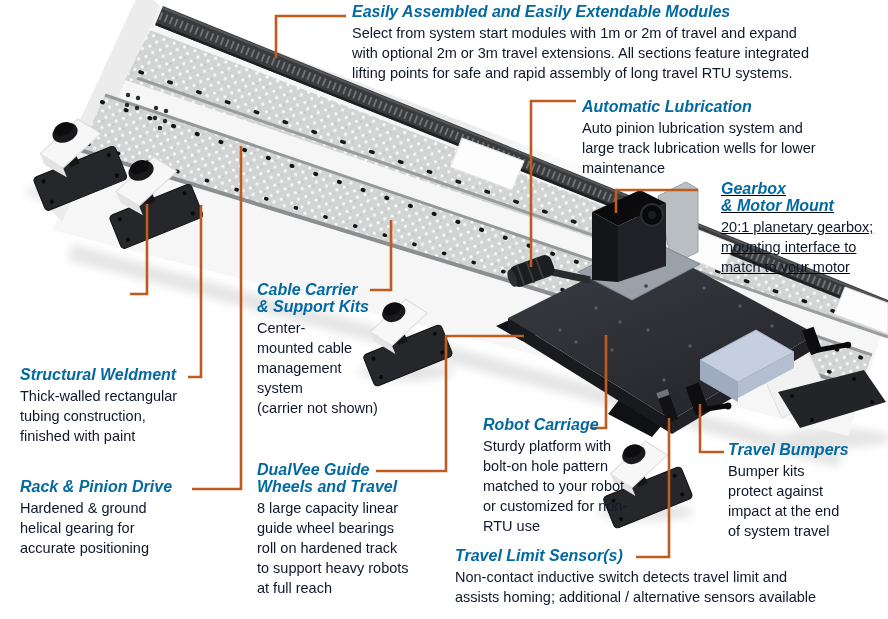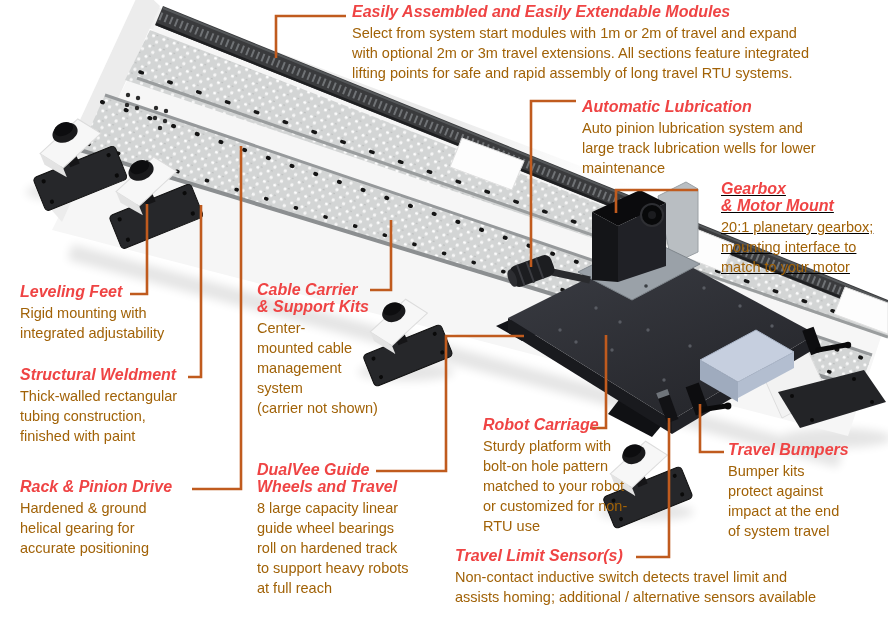--- a/index.html
+++ b/index.html
@@ -4,24 +4,24 @@
 <style>
   html,body{margin:0;padding:0;background:#ffffff;}
   #scene{
     position:relative;width:888px;height:619px;background:#ffffff;overflow:hidden;
     font-family:"Liberation Sans","DejaVu Sans",sans-serif;
   }
   #illustration{position:absolute;left:0;top:0;}
   .ann{position:absolute;}
   .ann h3{
     margin:0 0 3px 0;font-size:16px;line-height:17px;font-weight:bold;font-style:italic;
-    color:#ef4444;white-space:pre-line;letter-spacing:0px;
+    color:#0369a1;white-space:pre-line;letter-spacing:0px;
   }
   .ann p{
-    margin:0;font-size:14.5px;line-height:20px;color:#a16207;white-space:pre-line;
+    margin:0;font-size:14.5px;line-height:20px;color:#0f172a;white-space:pre-line;
   }
 </style>
 </head>
 <body>
 
 <div id="scene">
 
   <svg id="illustration" width="888" height="619" viewBox="0 0 888 619" xmlns="http://www.w3.org/2000/svg">
     <defs>
       <pattern id="speck" patternUnits="userSpaceOnUse" width="11" height="11" patternTransform="rotate(20)">
@@ -258,25 +258,20 @@
   </div>
 
   <div class="ann" style="left:721px;top:180px;width:180px;text-decoration:underline;">
     <h3>Gearbox
 &amp; Motor Mount</h3>
     <p>20:1 planetary gearbox;
 mounting interface to
 match to your motor</p>
   </div>
 
-  <div class="ann" style="left:20px;top:283px;width:210px;">
-    <h3>Leveling Feet</h3>
-    <p>Rigid mounting with
-integrated adjustability</p>
-  </div>
 
   <div class="ann" style="left:20px;top:366px;width:215px;">
     <h3>Structural Weldment</h3>
     <p>Thick-walled rectangular
 tubing construction,
 finished with paint</p>
   </div>
 
   <div class="ann" style="left:20px;top:478px;width:210px;">
     <h3>Rack &amp; Pinion Drive</h3>

